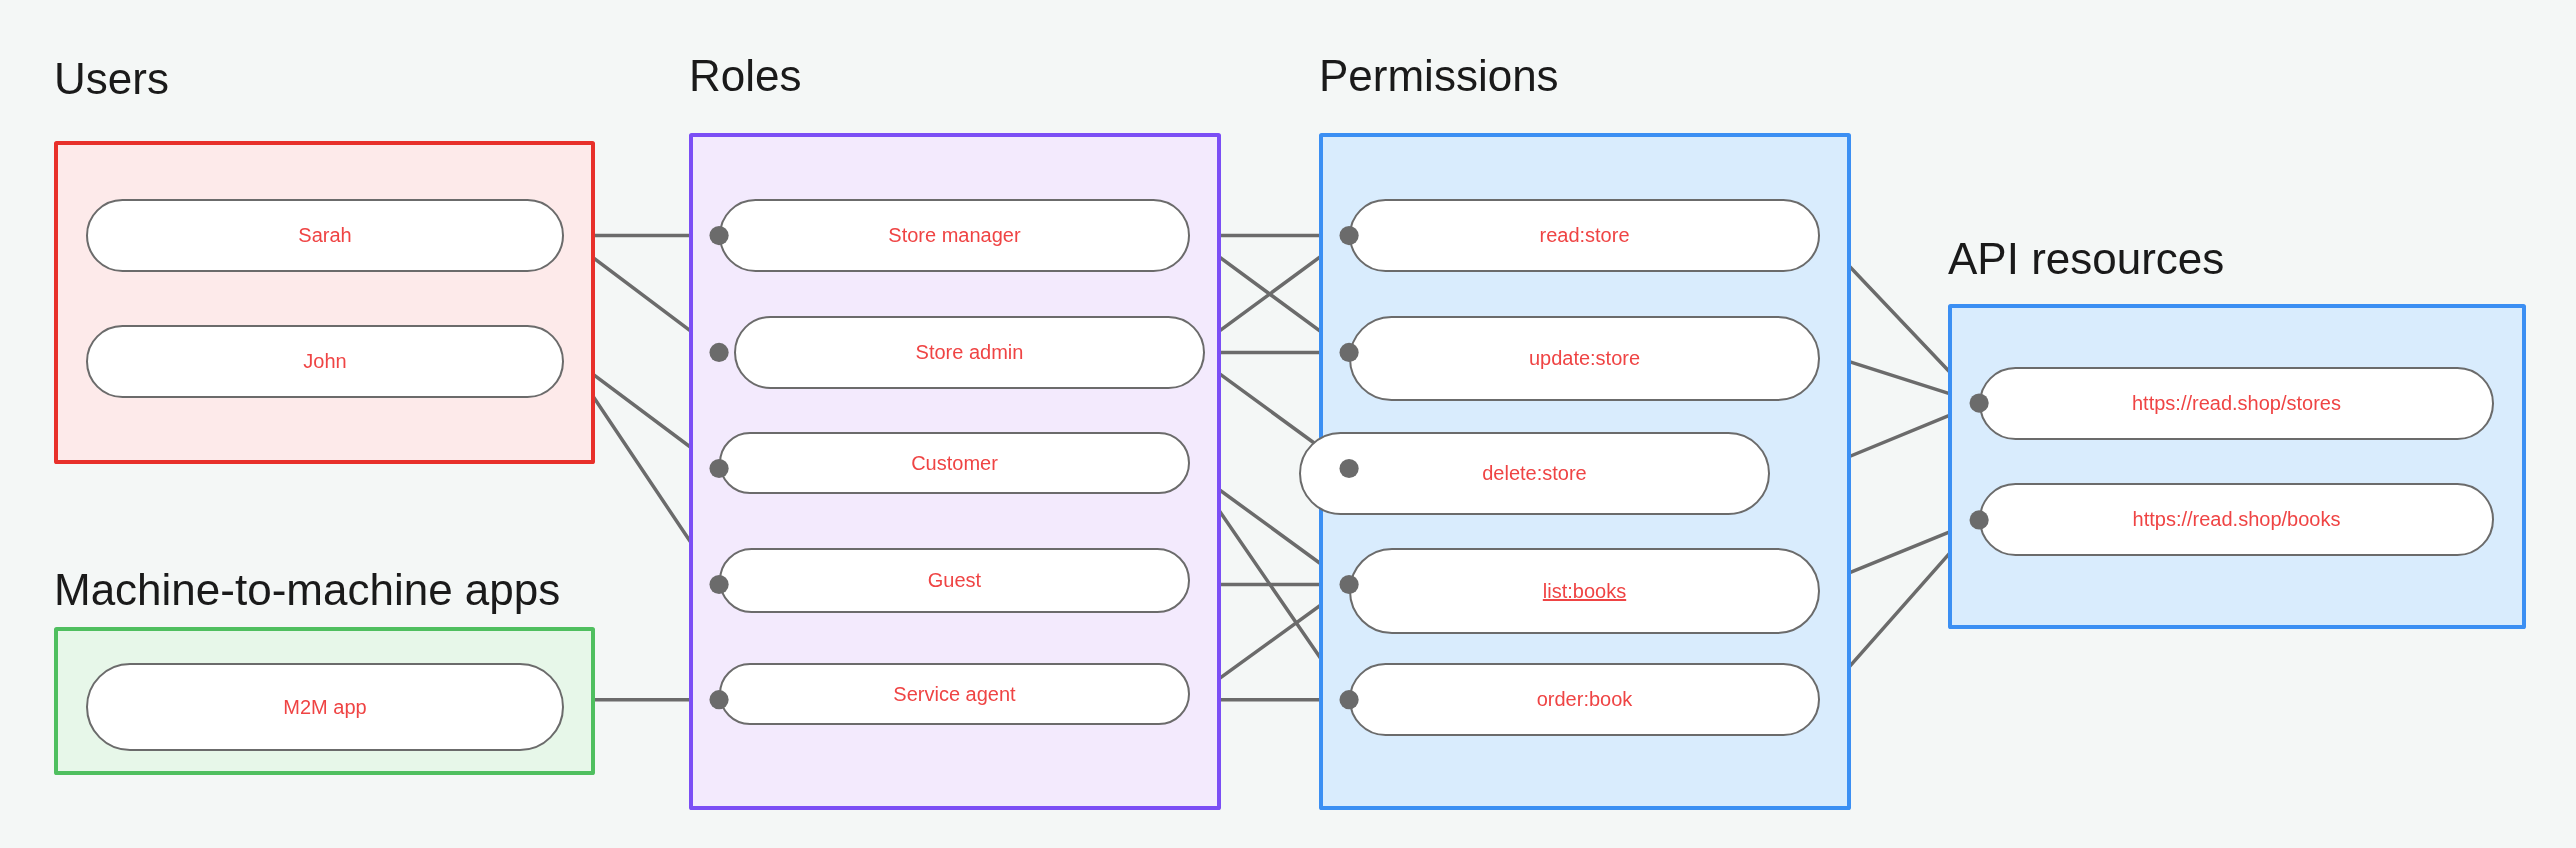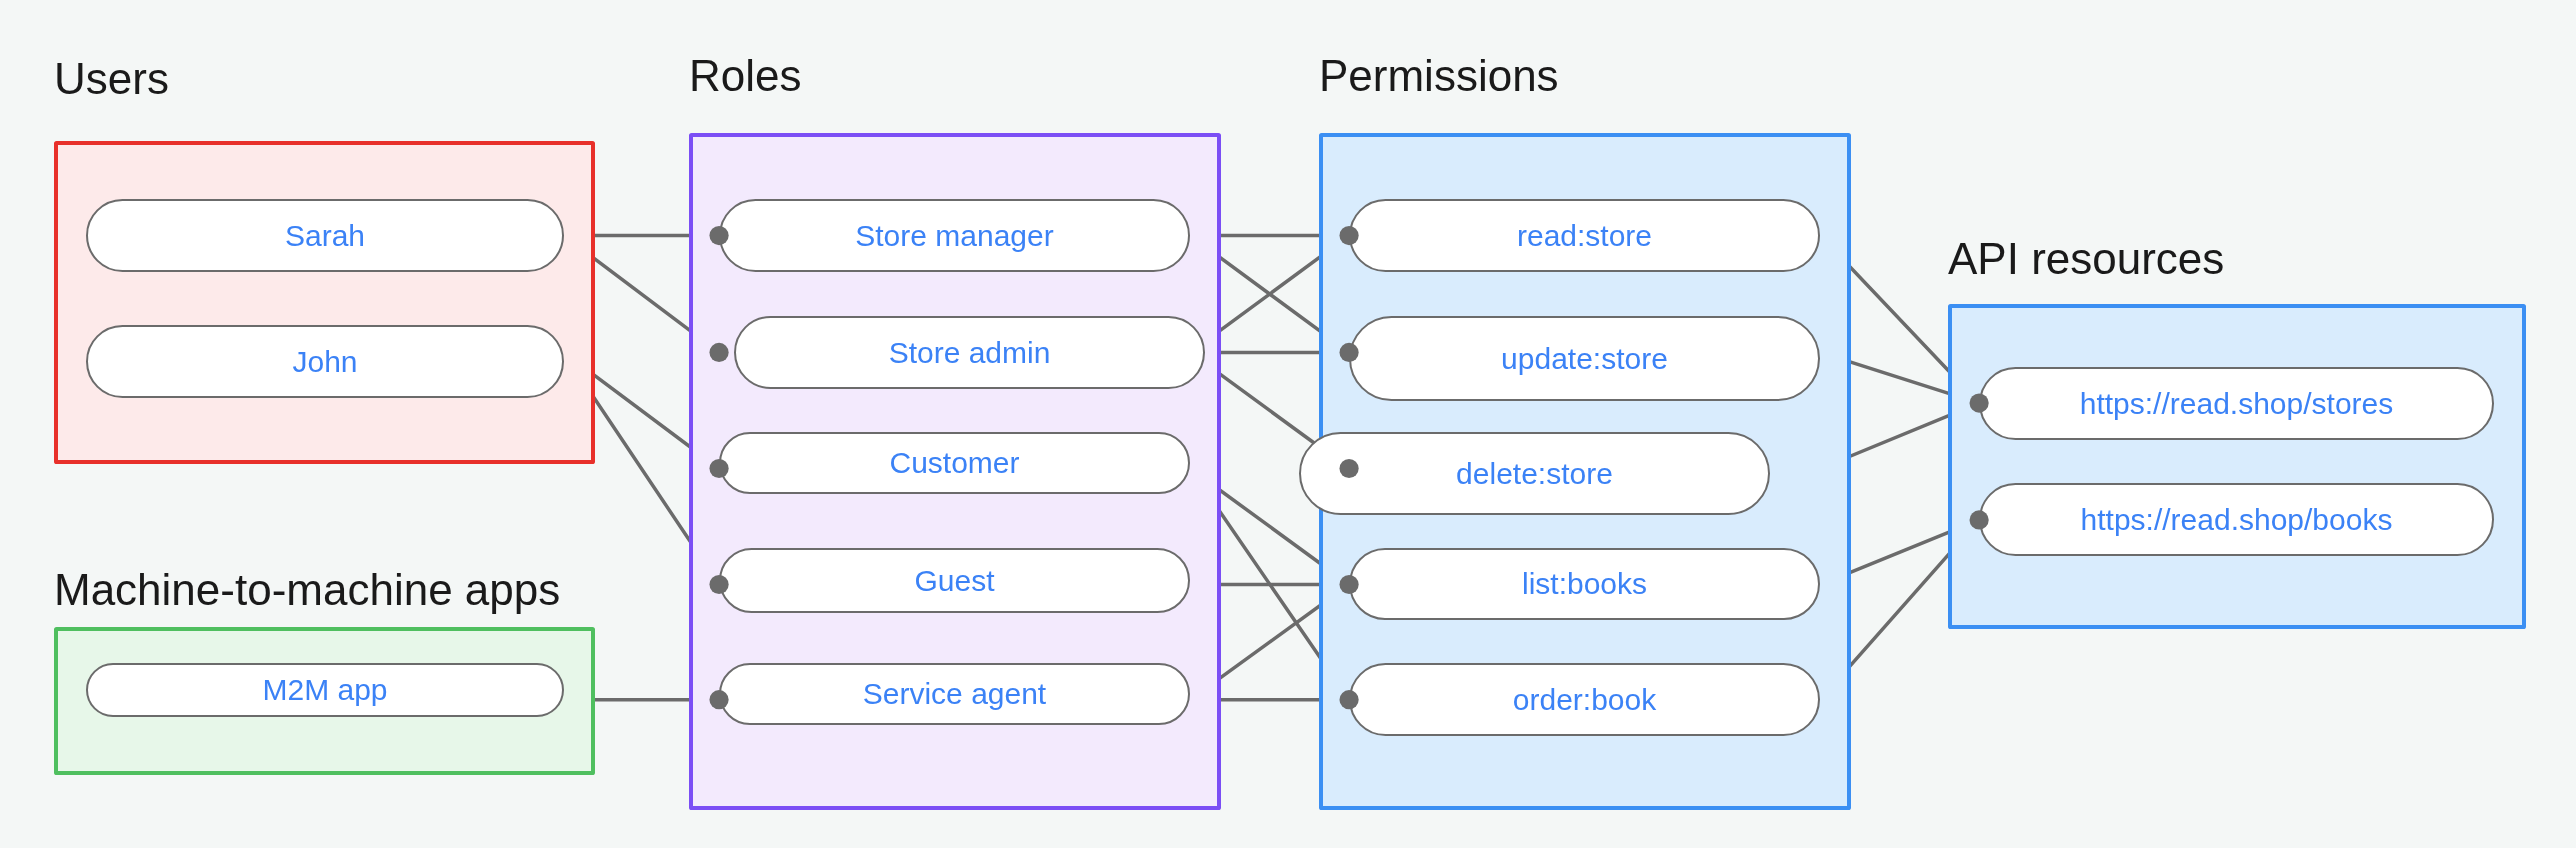--- a/index.html
+++ b/index.html
@@ -42,22 +42,22 @@
   }
   .node {
     position: absolute;
     box-sizing: border-box;
     background: #ffffff;
     border: 2.6px solid #6b6b6b;
     border-radius: 872px;
     display: flex;
     align-items: center;
     justify-content: center;
-    color: #3b82f6;
-    font-size: 30px;
+    color: #ef4444;
+    font-size: 20px;
     font-family: "Liberation Sans", sans-serif;
     white-space: nowrap;
   }
 </style>
 </head>
 <body>
 
 <div id="canvas">
   <svg class="layer" id="edge-layer" viewBox="0 0 2952 972" preserveAspectRatio="none" aria-hidden="true">
       <line x1="646" y1="270" x2="824" y2="270" stroke="#6b6b6b" stroke-width="4" stroke-linecap="round"></line>
@@ -81,34 +81,34 @@
       <line x1="2086" y1="670" x2="2268" y2="596" stroke="#6b6b6b" stroke-width="4" stroke-linecap="round"></line>
       <line x1="2086" y1="802" x2="2268" y2="596" stroke="#6b6b6b" stroke-width="4" stroke-linecap="round"></line>
     </svg>
   <div id="group-layer">
       <div class="group-title" style="left: 54px; top: 54px;">Users</div>
       <div class="group-box" style="left: 54px; top: 141px; width: 541px; height: 323px; border-color: rgb(232, 48, 42); background: rgb(253, 234, 234);"></div>
       <div class="node" style="left: 86px; top: 199px; width: 478px; height: 73px; border-color: rgb(107, 107, 107); background: rgb(255, 255, 255);">Sarah</div>
       <div class="node" style="left: 86px; top: 316px; width: 478px; height: 73px; border-color: rgb(107, 107, 107); background: rgb(255, 255, 255); margin-top: 9px;">John</div>
       <div class="group-title" style="left: 54px; top: 565px;">Machine-to-machine apps</div>
       <div class="group-box" style="left: 54px; top: 627px; width: 541px; height: 148px; border-color: rgb(79, 191, 95); background: rgb(231, 247, 233);"></div>
-      <div class="node" style="left: 86px; top: 663px; width: 478px; height: 54px; border-color: rgb(107, 107, 107); background: rgb(255, 255, 255);">M2M app</div>
+      <div class="node" style="left: 86px; top: 663px; width: 478px; height: 88px; border-color: rgb(107, 107, 107); background: rgb(255, 255, 255);">M2M app</div>
       <div class="group-title" style="left: 689px; top: 51px;">Roles</div>
       <div class="group-box" style="left: 689px; top: 133px; width: 532px; height: 677px; border-color: rgb(123, 78, 245); background: rgb(243, 234, 253);"></div>
       <div class="node" style="left: 719px; top: 199px; width: 471px; height: 73px; border-color: rgb(107, 107, 107); background: rgb(255, 255, 255);">Store manager</div>
       <div class="node" style="left: 734px; top: 316px; width: 471px; height: 73px; border-color: rgb(107, 107, 107); background: rgb(255, 255, 255);">Store admin</div>
       <div class="node" style="left: 719px; top: 432px; width: 471px; height: 62px; border-color: rgb(107, 107, 107); background: rgb(255, 255, 255);">Customer</div>
       <div class="node" style="left: 719px; top: 548px; width: 471px; height: 65px; border-color: rgb(107, 107, 107); background: rgb(255, 255, 255);">Guest</div>
       <div class="node" style="left: 719px; top: 663px; width: 471px; height: 62px; border-color: rgb(107, 107, 107); background: rgb(255, 255, 255);">Service agent</div>
       <div class="group-title" style="left: 1319px; top: 51px;">Permissions</div>
       <div class="group-box" style="left: 1319px; top: 133px; width: 532px; height: 677px; border-color: rgb(59, 143, 243); background: rgb(217, 236, 253);"></div>
       <div class="node" style="left: 1349px; top: 199px; width: 471px; height: 73px; border-color: rgb(107, 107, 107); background: rgb(255, 255, 255);">read:store</div>
       <div class="node" style="left: 1349px; top: 316px; width: 471px; height: 85px; border-color: rgb(107, 107, 107); background: rgb(255, 255, 255);">update:store</div>
       <div class="node" style="left: 1299px; top: 432px; width: 471px; height: 83px; border-color: rgb(107, 107, 107); background: rgb(255, 255, 255);">delete:store</div>
-      <div class="node" style="left: 1349px; top: 548px; width: 471px; height: 72px; border-color: rgb(107, 107, 107); background: rgb(255, 255, 255);">list:books</div>
+      <div class="node" style="left: 1349px; top: 548px; width: 471px; height: 86px; border-color: rgb(107, 107, 107); background: rgb(255, 255, 255); text-decoration: underline;">list:books</div>
       <div class="node" style="left: 1349px; top: 663px; width: 471px; height: 73px; border-color: rgb(107, 107, 107); background: rgb(255, 255, 255);">order:book</div>
       <div class="group-title" style="left: 1948px; top: 234px;">API resources</div>
       <div class="group-box" style="left: 1948px; top: 304px; width: 578px; height: 325px; border-color: rgb(59, 143, 243); background: rgb(217, 236, 253);"></div>
       <div class="node" style="left: 1979px; top: 367px; width: 515px; height: 73px; border-color: rgb(107, 107, 107); background: rgb(255, 255, 255);">https://read.shop/stores</div>
       <div class="node" style="left: 1979px; top: 483px; width: 515px; height: 73px; border-color: rgb(107, 107, 107); background: rgb(255, 255, 255);">https://read.shop/books</div>
     </div>
   <svg class="layer" id="dot-layer" viewBox="0 0 2952 972" preserveAspectRatio="none" aria-hidden="true">
       <circle cx="824" cy="270" r="11" fill="#6b6b6b"></circle>
       <circle cx="824" cy="404" r="11" fill="#6b6b6b"></circle>
       <circle cx="824" cy="537" r="11" fill="#6b6b6b"></circle>

